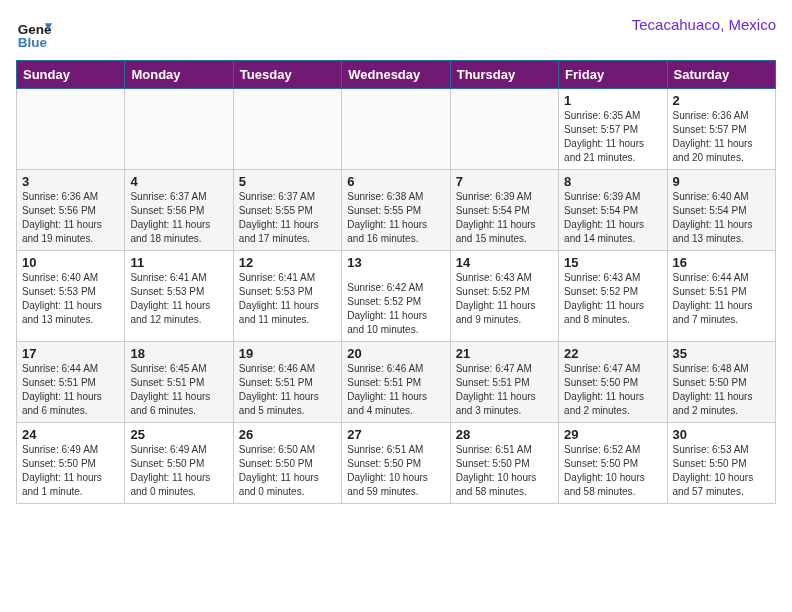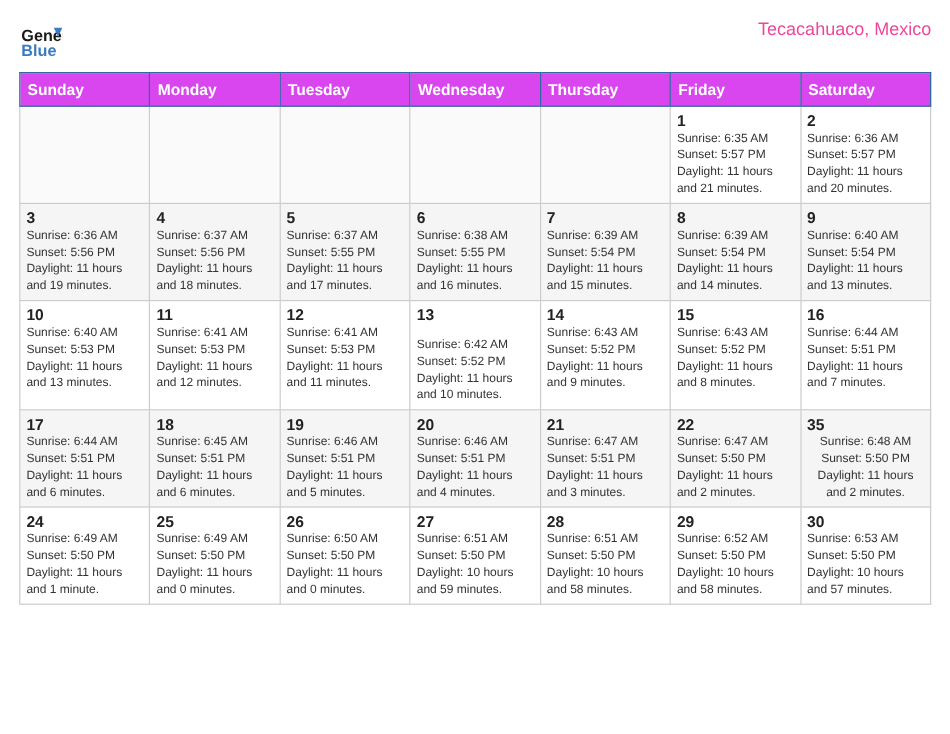--- a/index.html
+++ b/index.html
@@ -28,28 +28,28 @@
     .title-block {
       text-align: right;
     }
     .month-title {
       font-size: 32px;
       font-weight: normal;
       color: #1a1a1a;
     }
     .location-title {
       font-size: 15px;
-      color: #ec4899;
+      color: #6d28d9;
     }
     .calendar {
       width: 100%;
       border-collapse: collapse;
     }
     .calendar th {
-      background: #d946ef;
+      background: #701a75;
       color: #fff;
       font-size: 13px;
       font-weight: bold;
       padding: 6px 6px;
       text-align: left;
       border: 1px solid #2d6aa0;
     }
     .calendar td {
       width: 108px;
       vertical-align: top;
@@ -268,21 +268,21 @@
         </td>
         <td>
           <span class="day-number">22</span>
           <div class="day-info" style="white-space: pre-line;">Sunrise: 6:47 AM
 Sunset: 5:50 PM
 Daylight: 11 hours
 and 2 minutes.</div>
         </td>
         <td>
           <span class="day-number">35</span>
-          <div class="day-info" style="white-space: pre-line; text-align: center;">Sunrise: 6:48 AM
+          <div class="day-info" style="white-space: pre-line;">Sunrise: 6:48 AM
 Sunset: 5:50 PM
 Daylight: 11 hours
 and 2 minutes.</div>
         </td>
       </tr>
       <tr>
         <td>
           <span class="day-number">24</span>
           <div class="day-info" style="white-space: pre-line;">Sunrise: 6:49 AM
 Sunset: 5:50 PM

